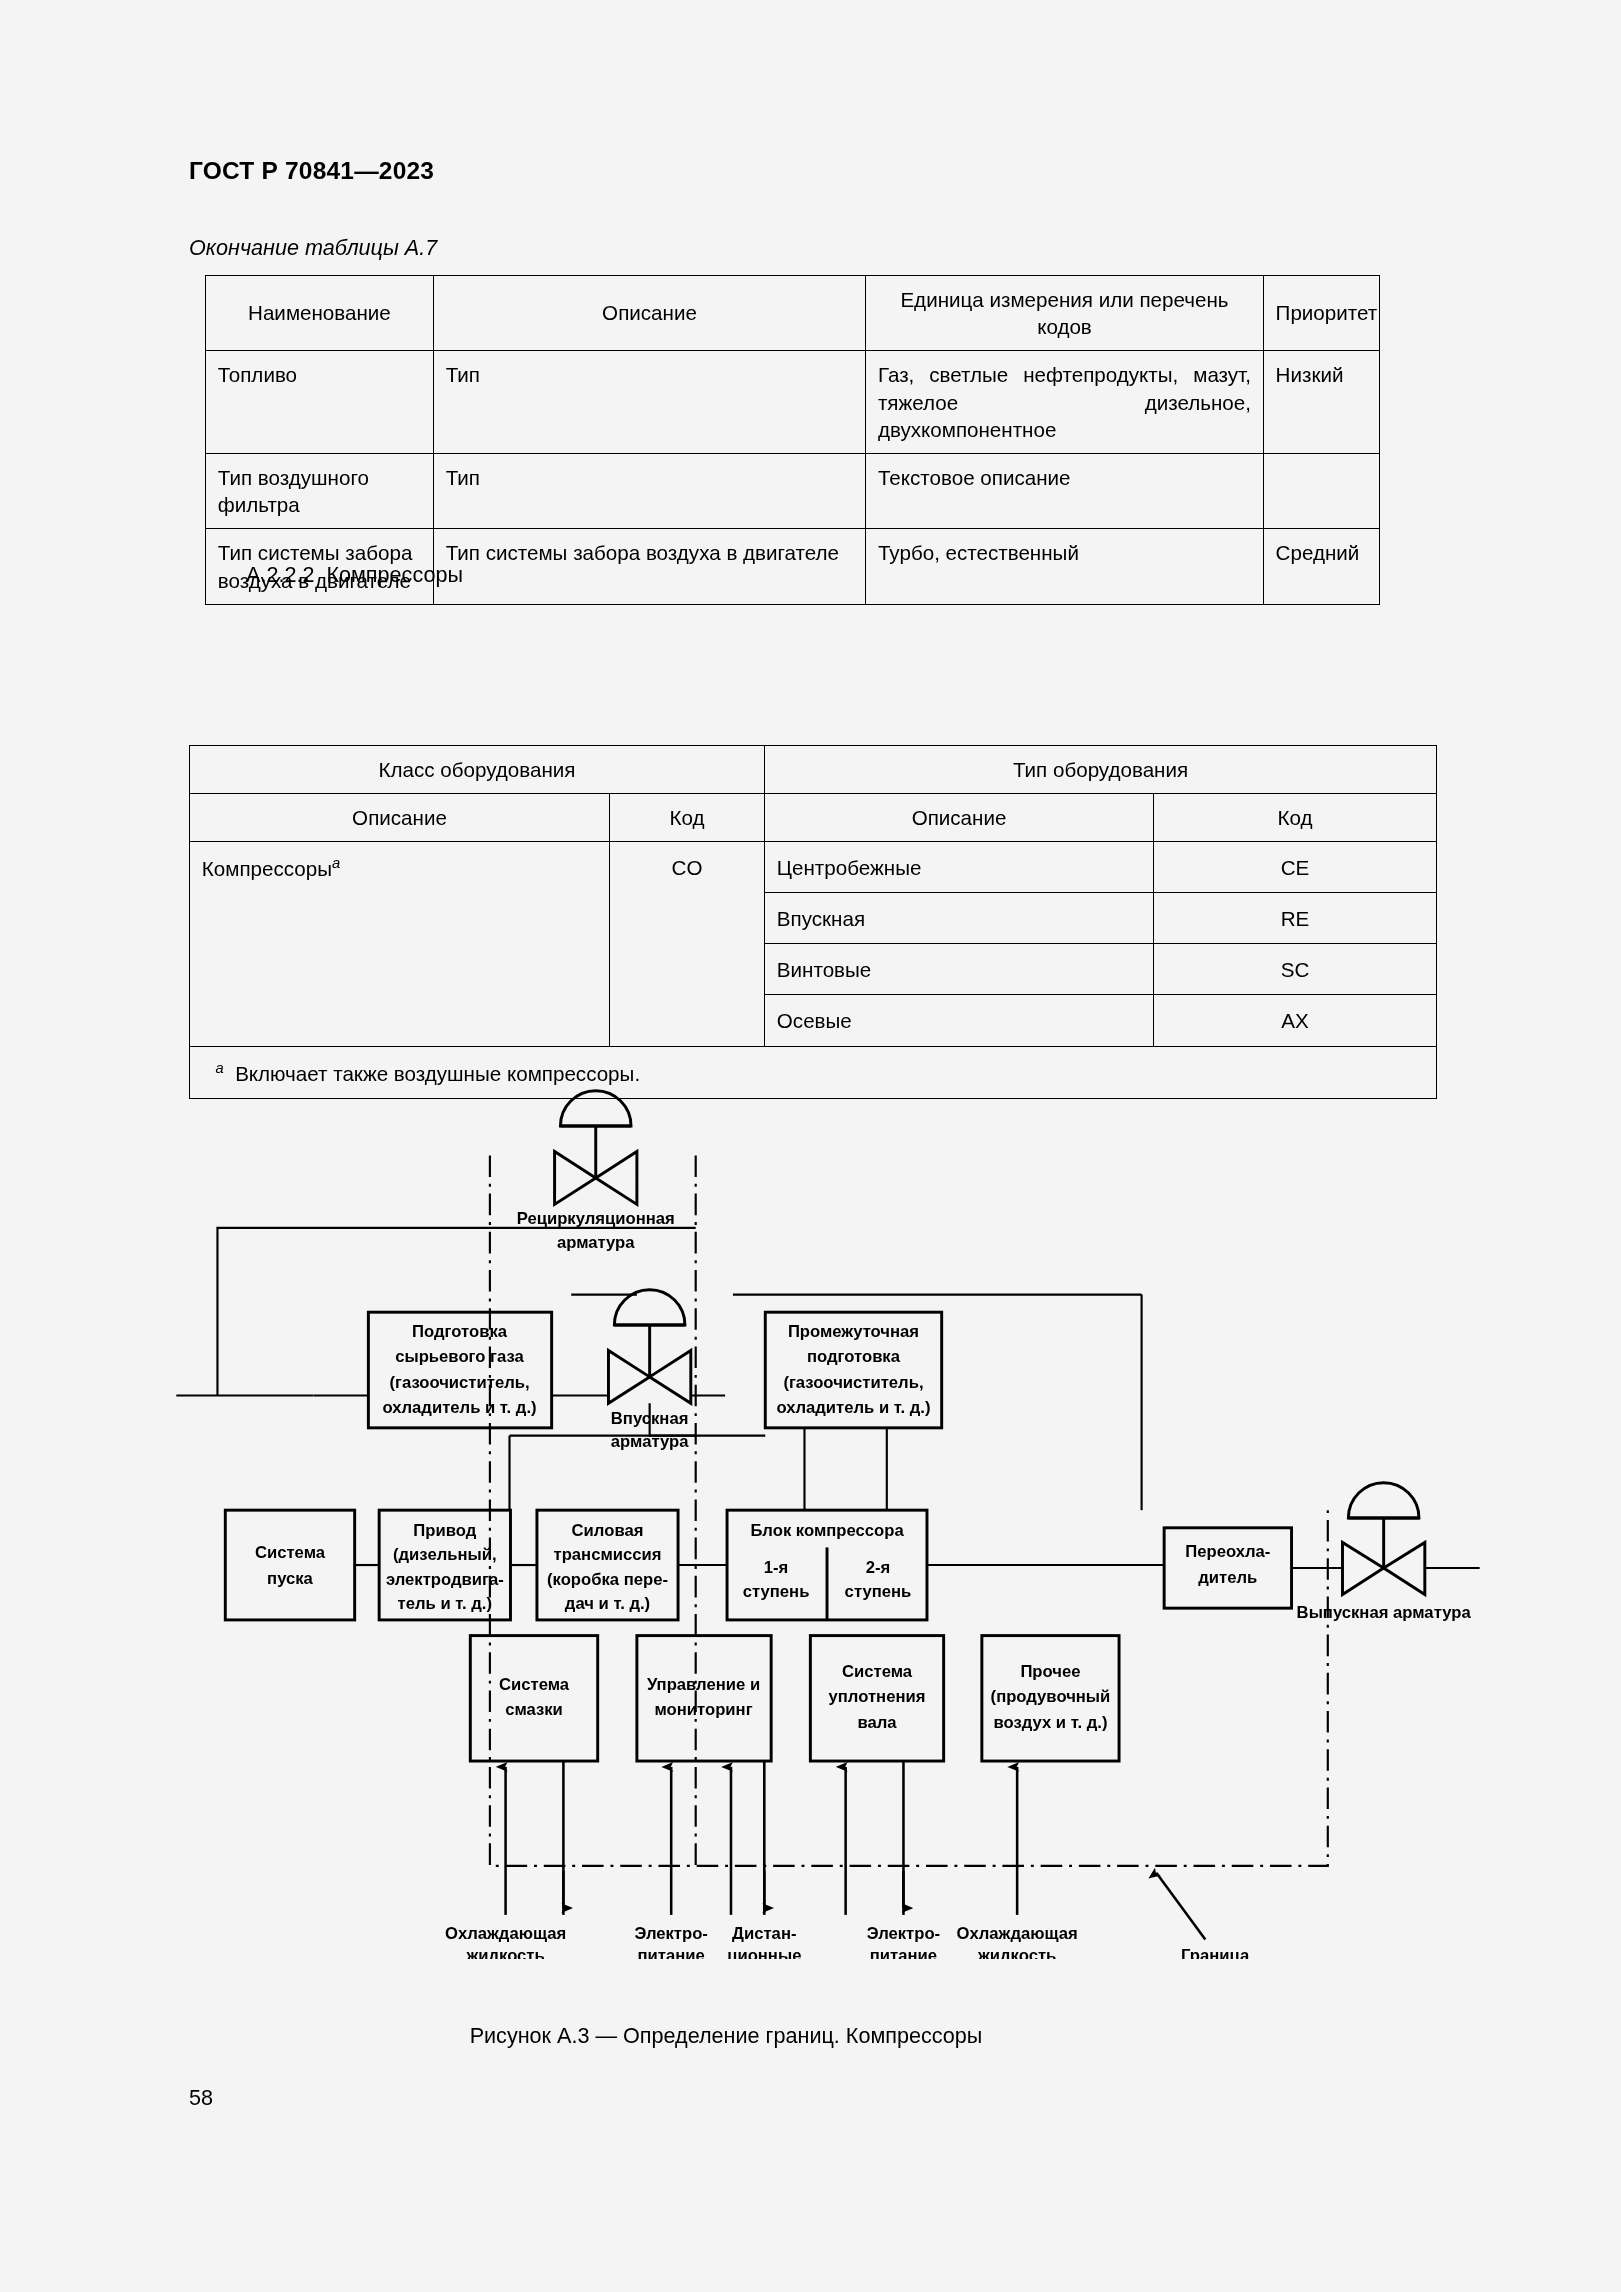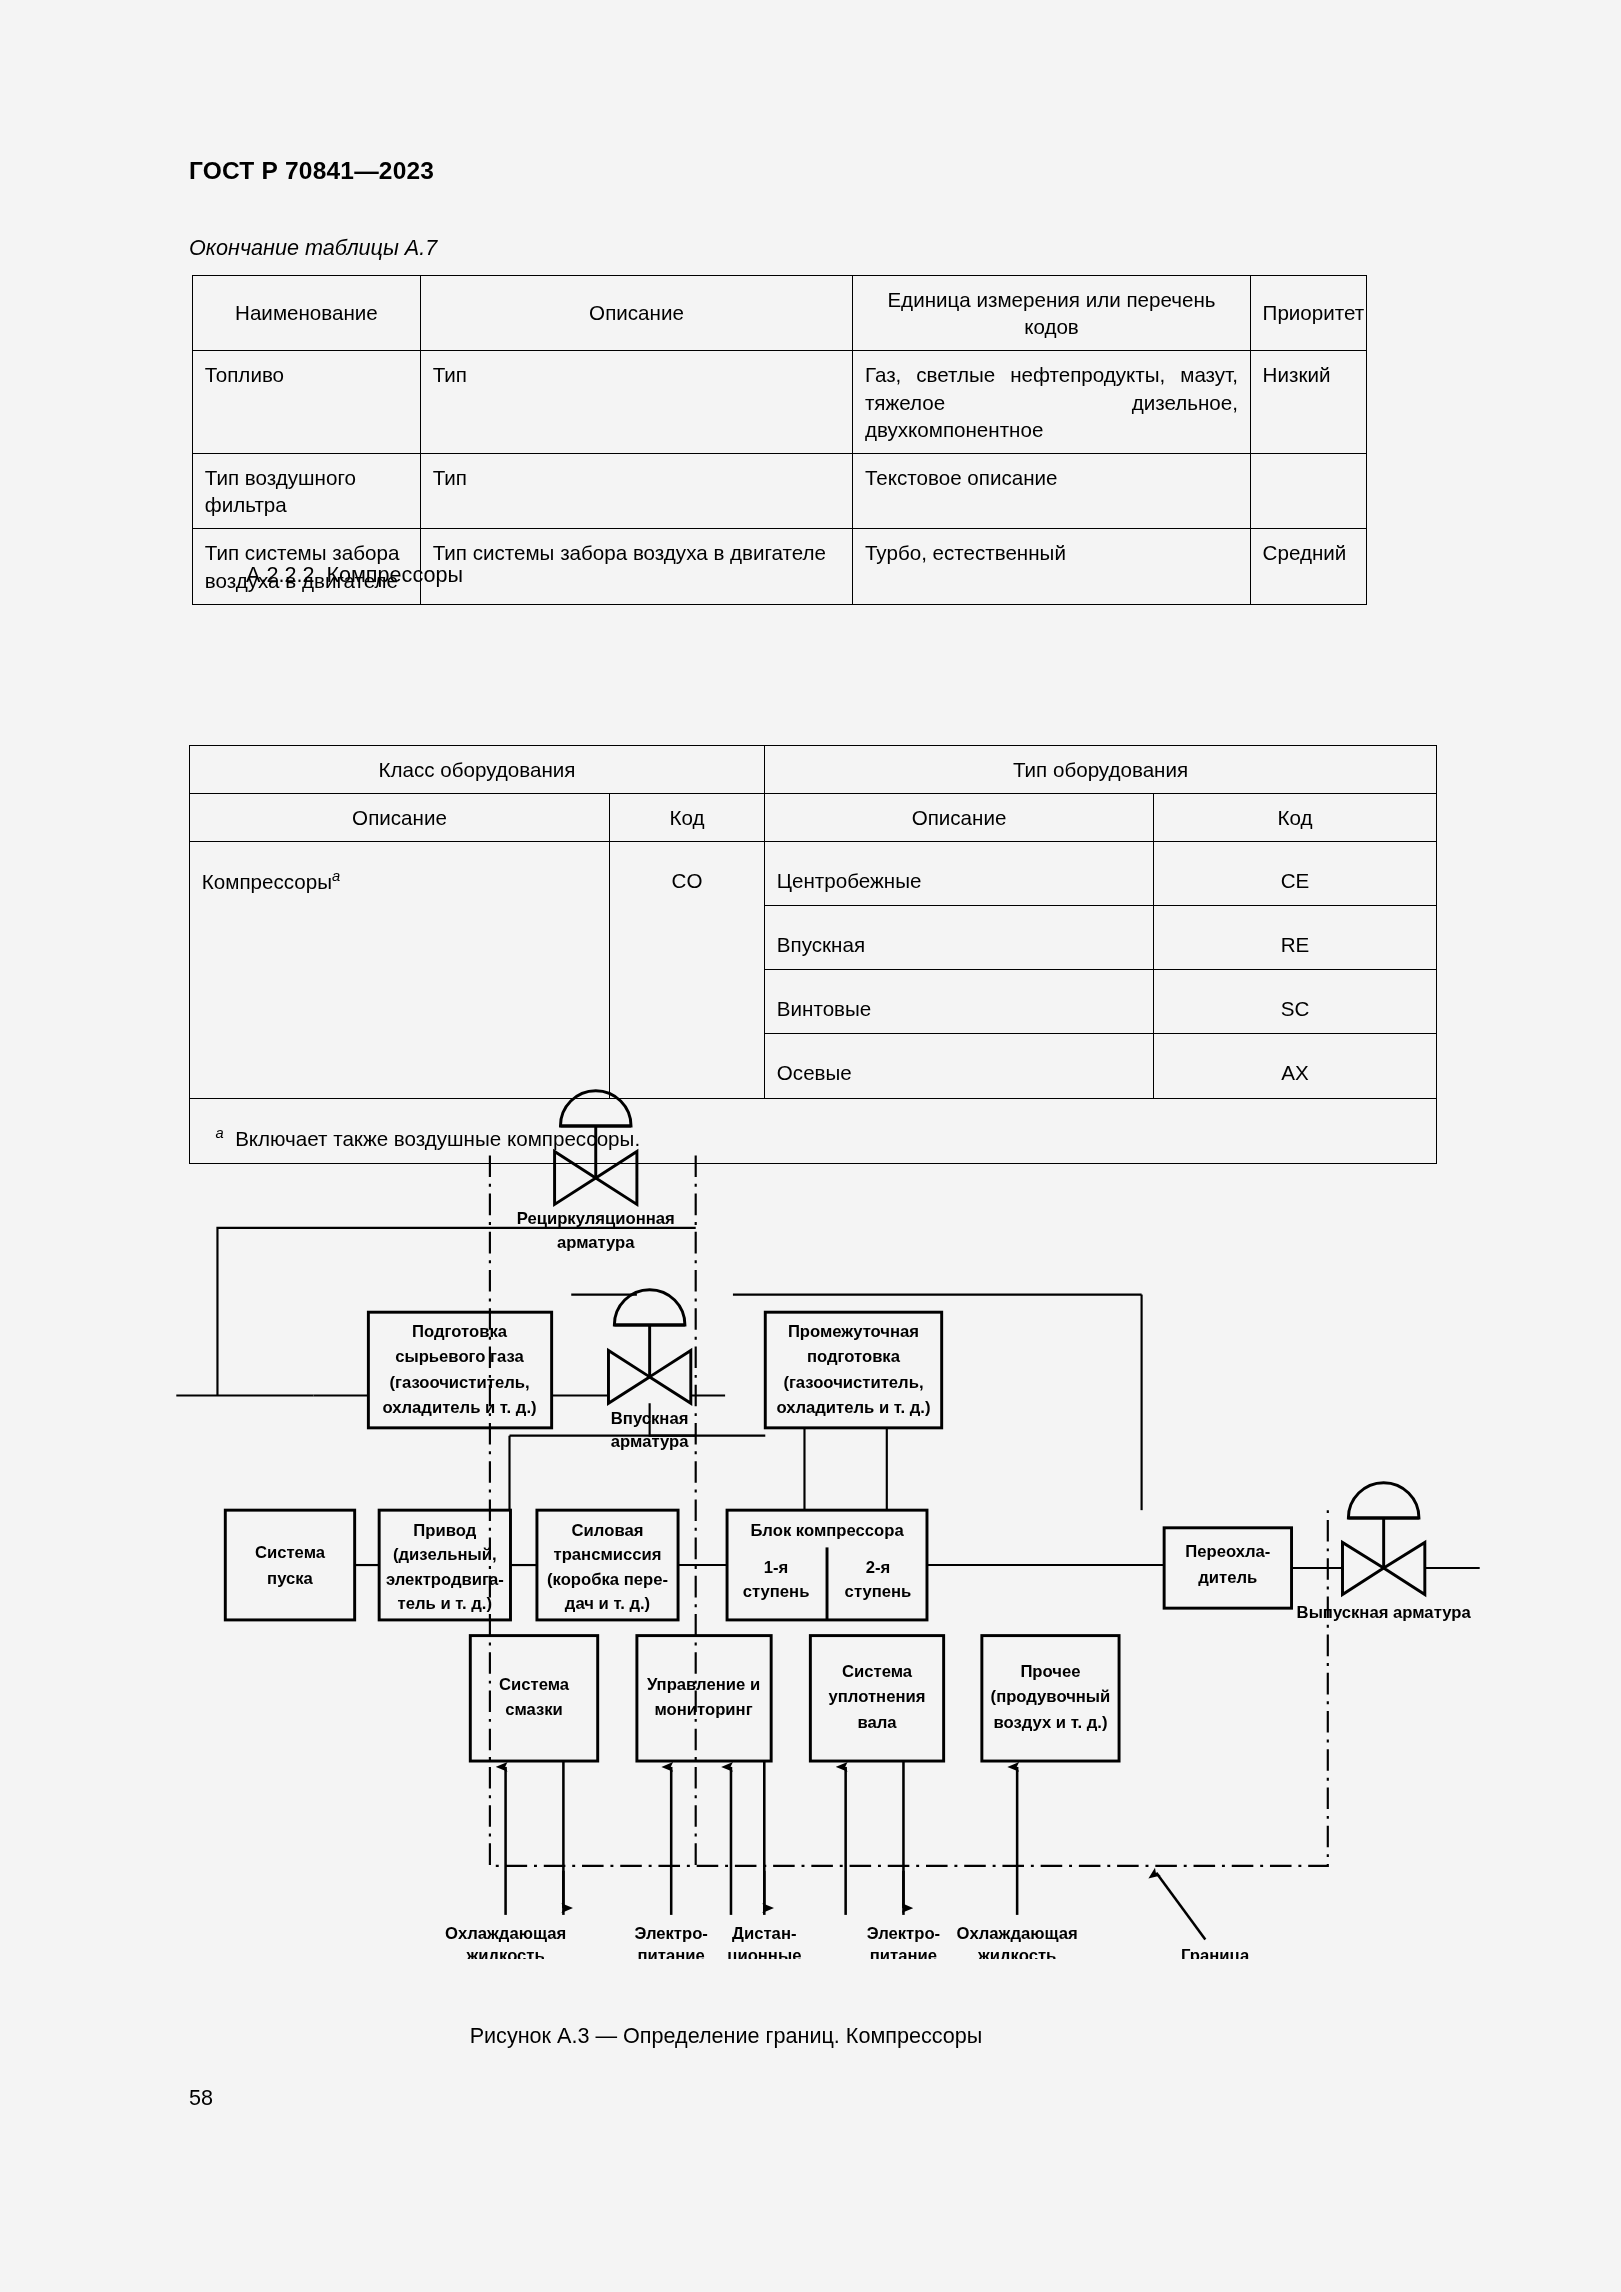--- a/index.html
+++ b/index.html
@@ -51,32 +51,32 @@
     vertical-align: top;
     font-weight: normal;
     line-height: 1.33;
   }
   table.gost th { text-align: center; vertical-align: middle; }
   .c { text-align: center; }
   .just { text-align: justify; text-align-last: left; }
   .hdrrow td, .hdrrow th { padding-top: 12.7px; padding-bottom: 12.7px; }
 
   
-  #tbl-a7 { left: 192px; top: 263px; width: 1175px; }
+  #tbl-a7 { left: 205px; top: 263px; width: 1175px; }
 
   
   .tbl-a8-caption {
     position: absolute;
     left: 189px;
     top: 696px;
     font-size: 21.6px;
   }
   .spaced { letter-spacing: 2.9px; }
   #tbl-a8 { left: 189px; top: 733px; width: 1247px; }
-  #tbl-a8 td { padding-top: 25px; padding-bottom: 10.8px; }
+  #tbl-a8 td { padding-top: 12px; padding-bottom: 10.8px; }
   .fn-cell { padding-left: 25.5px !important; font-size: 20.6px; }
   sup.ital { font-style: italic; font-size: 14.7px; }
 
   
   .para {
     position: absolute;
     left: 189px;
     width: 1247px;
     font-size: 21.6px;
     line-height: 1.42;

